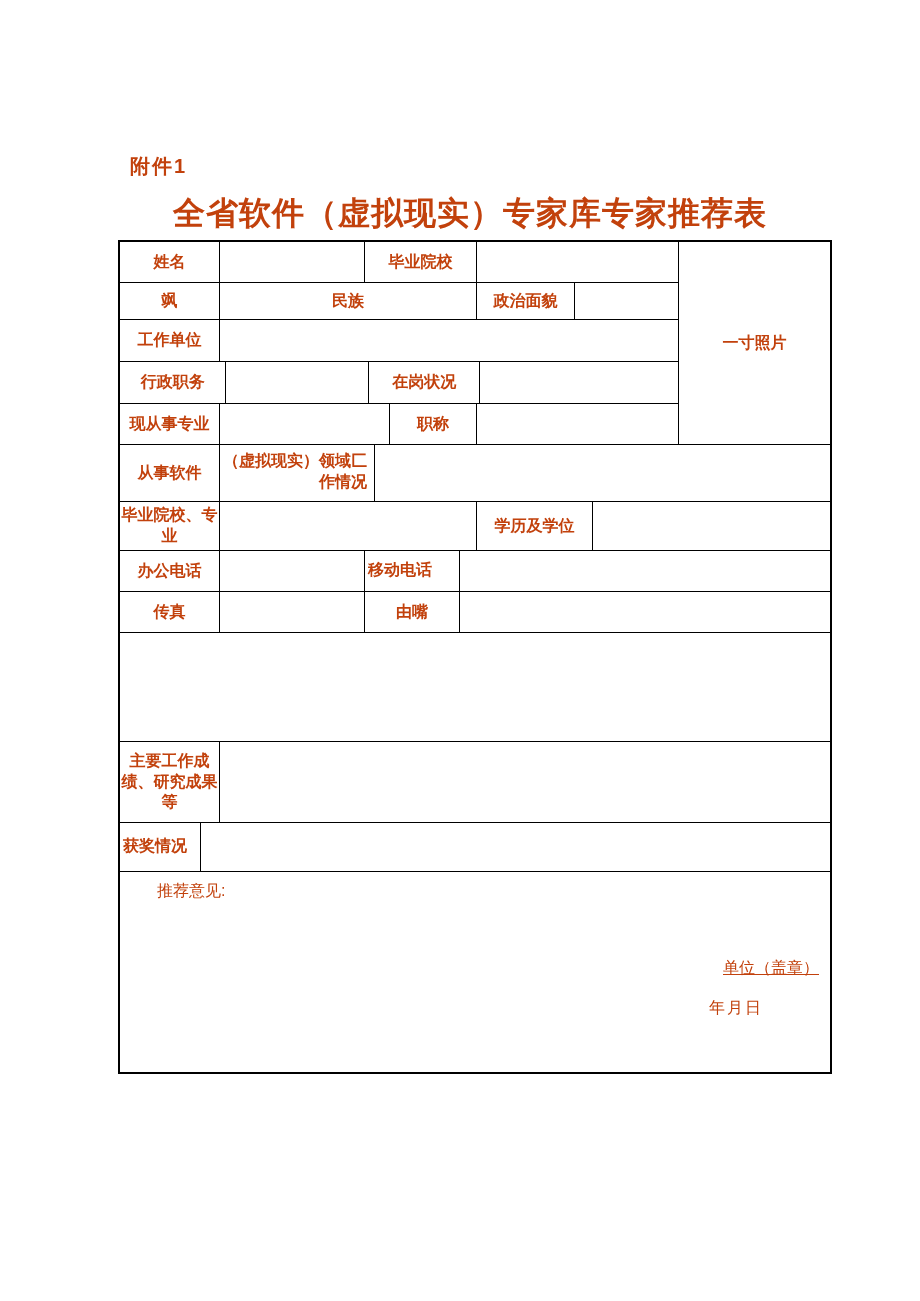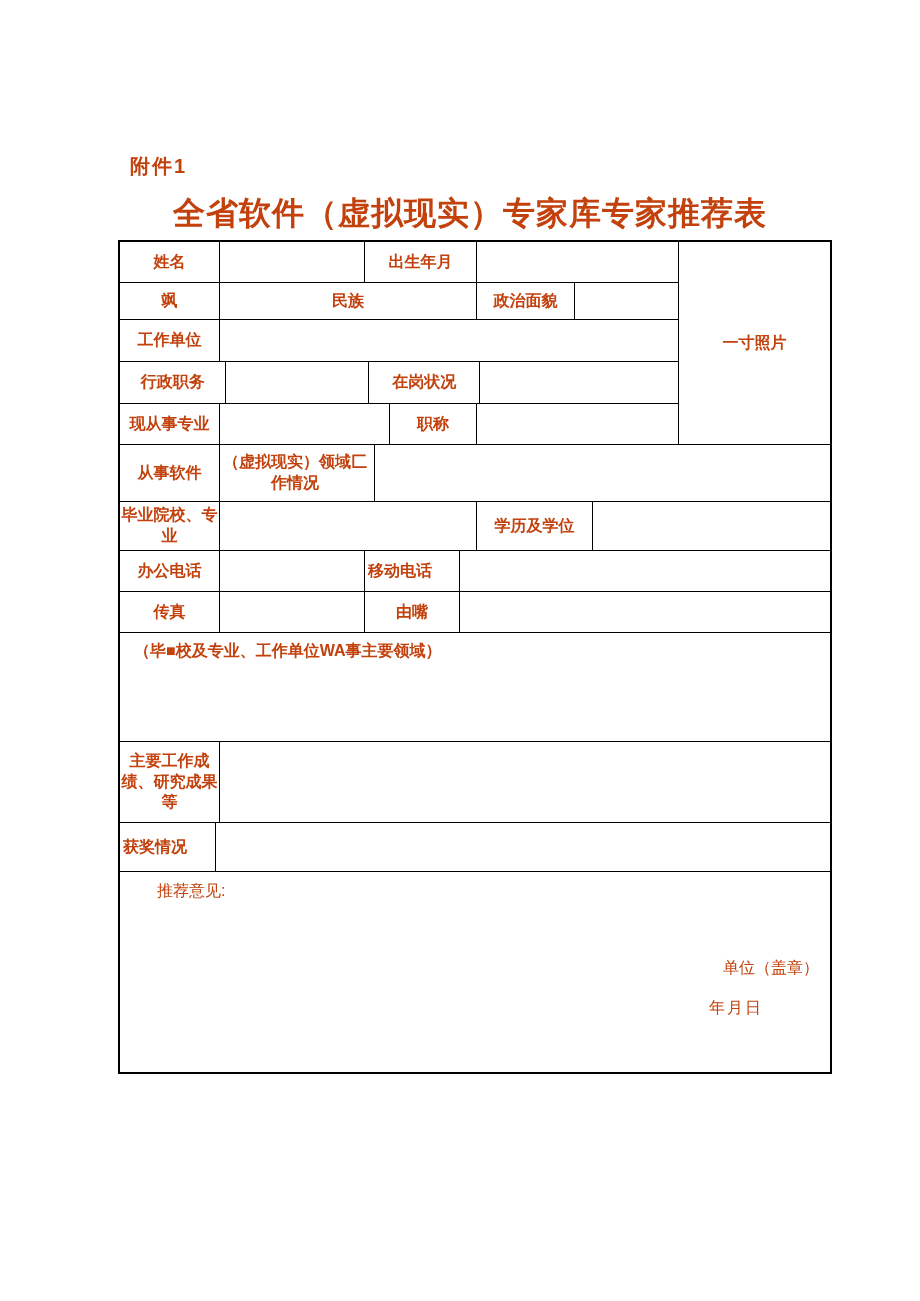--- a/index.html
+++ b/index.html
@@ -26,49 +26,49 @@
   .row.narrow { width:558px; }
   .row.last { border-bottom:none; }
   .cell {
     border-right:1px solid #000;
     display:flex; align-items:center; justify-content:center;
     font-size:16px; font-weight:600; line-height:1.3;
     white-space:pre-line; text-align:center; overflow:hidden;
   }
   .cell:last-child { border-right:none; }
   .cell.blank { font-weight:400; }
-  .cell.left { justify-content:flex-start; text-align:center; padding-left:3px; }
+  .cell.left { justify-content:flex-start; text-align:right; padding-left:3px;font-family:Liberation Mono, monospace; }
   .cell.topleft { align-items:flex-start; justify-content:flex-start; text-align:left; padding:8px 14px; }
   .photo-cell {
     position:absolute; left:558px; top:0; width:152px; height:203px;
     border-left:1px solid #000; border-bottom:1px solid #000;
     display:flex; align-items:center; justify-content:center;
     font-size:16px; font-weight:600; background:#fff;
   }
   .rec-cell { position:relative; width:710px; font-size:16px; font-weight:600; }
   .rec-label { position:absolute; left:5px; top:9px; }
-  .rec-seal { position:absolute; left:571px; top:86px; }
+  .rec-seal { position:absolute; left:571px; top:86px;text-decoration:underline; }
   .rec-date { position:absolute; left:557px; top:126px; letter-spacing:2px; }
 </style>
 </head>
 <body>
 
 <div class="page">
 
   <div class="attachment">附件1</div>
   <div class="title">全省软件（虚拟现实）专家库专家推荐表</div>
 
   <div class="form-table">
 
     <div class="photo-cell">一寸照片</div>
 
     <div class="row narrow" style="height:41px;">
       <div class="cell" style="width:100px;">姓名</div>
       <div class="cell blank" style="width:145px;"></div>
-      <div class="cell" style="width:112px;">出生年月</div>
+      <div class="cell" style="width:112px;">毕业院校</div>
       <div class="cell blank" style="width:201px;"></div>
     </div>
 
     <div class="row narrow" style="height:37px;">
       <div class="cell" style="width:100px;">飒</div>
       <div class="cell" style="width:257px;">民族</div>
       <div class="cell" style="width:98px;">政治面貌</div>
       <div class="cell blank" style="width:103px;"></div>
     </div>
 
@@ -115,34 +115,31 @@
     </div>
 
     <div class="row" style="height:41px;">
       <div class="cell" style="width:100px;">传真</div>
       <div class="cell blank" style="width:145px;"></div>
       <div class="cell" style="width:95px;">由嘴</div>
       <div class="cell blank" style="width:370px;"></div>
     </div>
 
     <div class="row" style="height:109px;">
-      <div class="cell blank topleft" style="width:610px;">
-        <span style="font-weight:600;">（毕■校及专业、工作单位WA事主要领域）</span>
-      </div>
     </div>
 
     <div class="row" style="height:81px;">
       <div class="cell" style="width:100px;">主要工作成
 绩、研究成果
 等</div>
       <div class="cell blank" style="width:610px;"></div>
     </div>
 
     <div class="row" style="height:49px;">
-      <div class="cell left" style="width:96px;">获奖情况</div>
+      <div class="cell left" style="width:81px;">获奖情况</div>
       <div class="cell blank" style="width:610px;"></div>
     </div>
 
     <div class="row last" style="height:155px;padding-left:32px;">
       <div class="cell blank rec-cell">
         <span class="rec-label">推荐意见:</span>
         <span class="rec-seal">单位（盖章）</span>
         <span class="rec-date">年月日</span>
       </div>
     </div>

